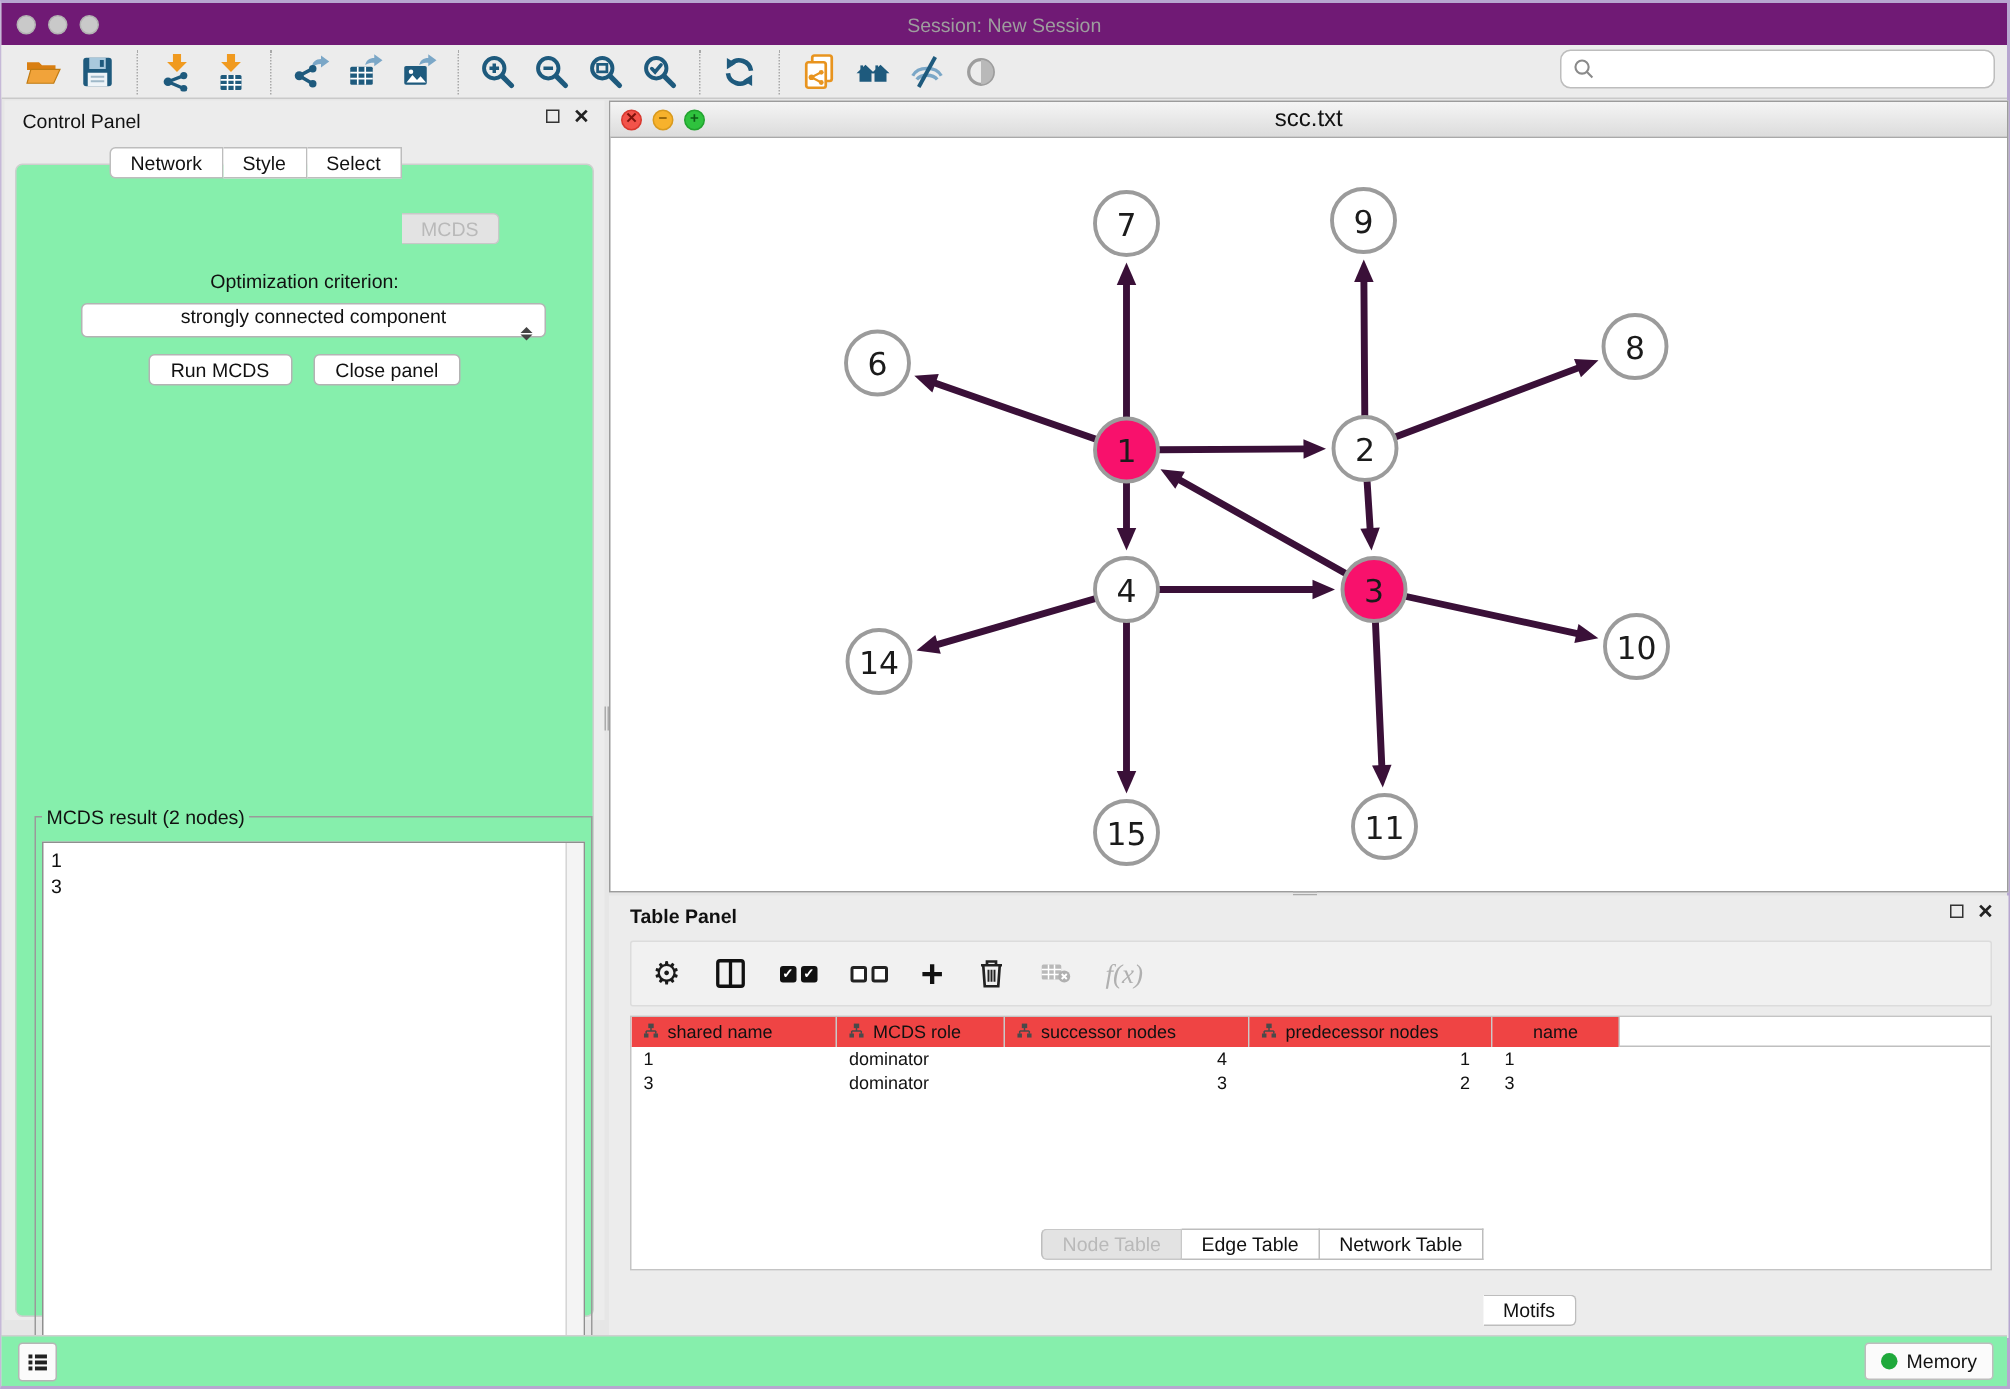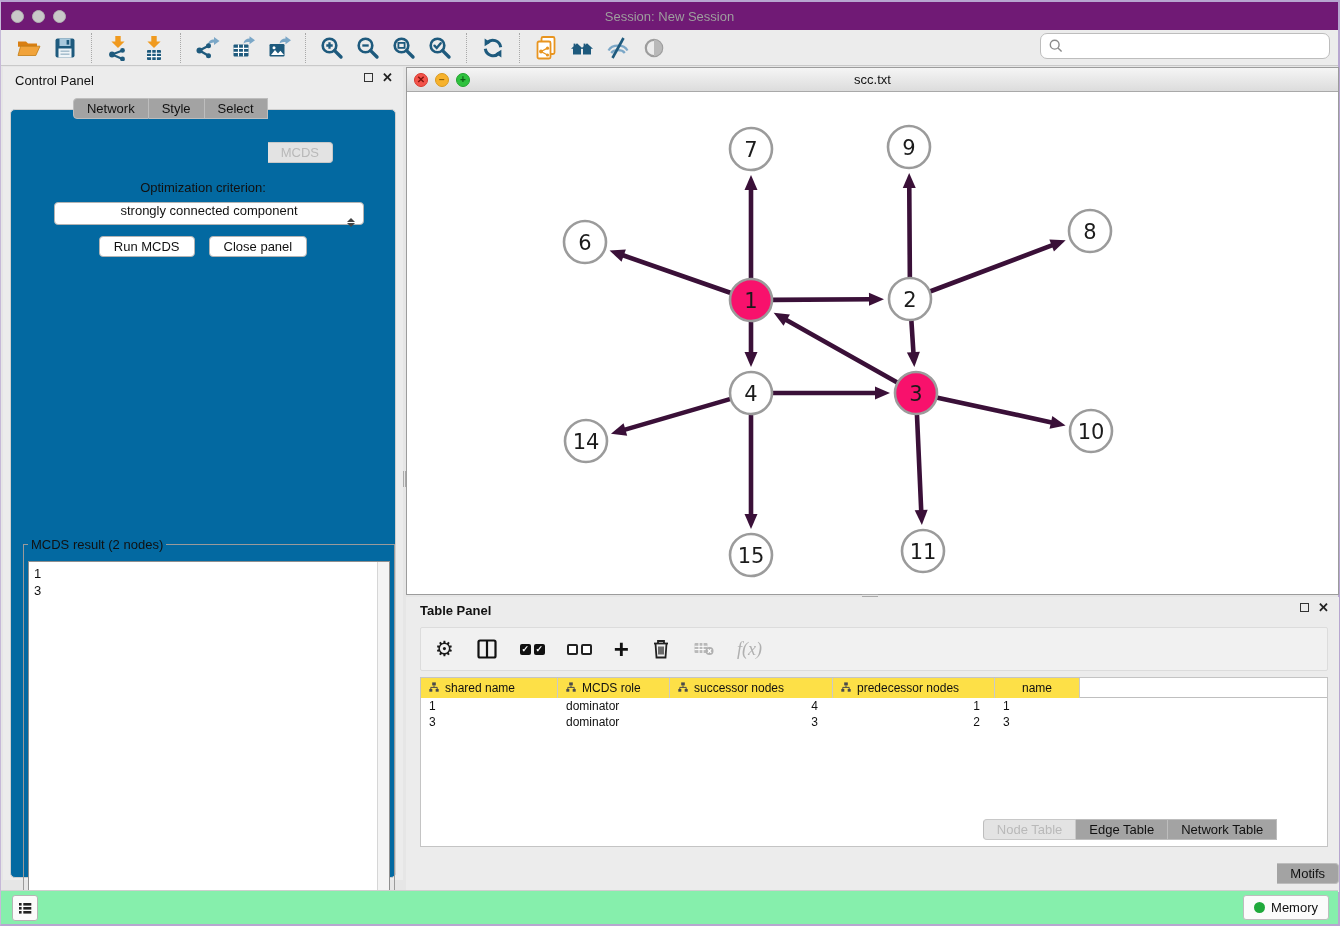--- a/index.html
+++ b/index.html
@@ -25,26 +25,26 @@
 
   
   .panel-head-icons { position:absolute; right:10px; top:6px; display:flex; align-items:center; gap:9px; }
   .float-ic { width:9px; height:9px; border:1.5px solid #333; display:inline-block; }
   .close-ic { font-size:13px; font-weight:bold; color:#222; line-height:9px; }
 
   
   .control-panel { position:absolute; left:2px; top:65px; width:400px; height:813px; background:#ececec; }
   .cp-title { position:absolute; left:12px; top:6px; font-size:13px; color:#111; }
   .cp-tabs { position:absolute; left:0; right:0; top:31px; display:flex; justify-content:center; z-index:2; }
-  .jtab { height:21px; line-height:19px; padding:0 13px; font-size:13px; background:#a3a3a3;
+  .jtab { height:21px; line-height:19px; padding:0 13px; font-size:13px; background:#ffffff;
           border:1px solid #bdbdbd; border-left:none; color:#111; cursor:default; }
   .jtab:first-child { border-left:1px solid #bdbdbd; border-radius:4px 0 0 4px; }
   .jtab:last-child { border-radius:0 4px 4px 0;margin-top:44px; }
   .jtab-active { background:#e3e3e3; color:#b9b9b9; border-color:#c8c8c8; }
-  .cp-content { position:absolute; left:7px; right:7px; top:42px; bottom:2px; background:#0369a1;
+  .cp-content { position:absolute; left:7px; right:7px; top:42px; bottom:2px; background:#86efac;
                 border:1px solid #cfcfcf; border-radius:5px; }
   .opt-label { position:absolute; left:0; right:0; top:70px; text-align:center; font-size:13px; color:#111; }
   .dropdown { position:absolute; left:43px; top:92px; width:310px; height:23px; background:#fff;
               border:1px solid #b3b3b3; border-radius:4px; display:flex; align-items:center;
               padding:0 8px; font-size:13px; color:#111;flex-direction:column; }
   .dd-arrows { margin-left:auto; display:flex; flex-direction:column; gap:1px; }
   .dd-arrows span { width:0; height:0; border-left:4px solid transparent; border-right:4px solid transparent; }
   .dd-up { border-bottom:4px solid #444; }
   .dd-down { border-top:4px solid #444; }
   .cp-buttons { position:absolute; left:0; right:0; top:126px; display:flex; justify-content:center; gap:14px; }
@@ -58,21 +58,21 @@
   .result-text { padding:3px 5px; font-size:13px; color:#111; line-height:17px; }
   .result-scroll { position:absolute; right:0; top:0; bottom:0; width:12px; background:#f4f4f4;
                    border-left:1px solid #d6d6d6; }
 
   
   .network-panel { position:absolute; left:405px; top:65px; width:933px; height:528px;
                    background:#fff; border:1px solid #9c9c9c; }
   .np-titlebar { position:absolute; left:0; right:0; top:0; height:24px;
                  background:linear-gradient(#f5f5f5,#dcdcdc); border-bottom:1px solid #a9a9a9;
                  display:flex; align-items:center; }
-  .np-title { position:absolute; left:0; right:0; text-align:center; font-size:13px; color:#111; }
+  .np-title { position:absolute; left:0; right:0; text-align:center; font-size:16px; color:#111; }
   .light { width:14px; height:14px; border-radius:50%; margin-left:7px; display:flex; align-items:center;
            justify-content:center; font-size:10px; font-weight:bold; line-height:1; }
   .light:first-child { margin-left:7px; }
   .light-red { background:#f3534a; border:1px solid #d8382e; color:#7e120b; }
   .light-yellow { background:#f7b22c; border:1px solid #d99a1e; color:#8a5d07; }
   .light-green { background:#2fc23e; border:1px solid #22a32f; color:#0d5c16; }
   #graph-svg { position:absolute; left:0; top:24px; }
   .split-v { position:absolute; left:-4px; top:403px; width:3px; height:16px;
              border-left:1px solid #aaa; border-right:1px solid #aaa; }
   .split-h { position:absolute; left:455px; bottom:-3px; height:3px; width:16px;
@@ -88,27 +88,27 @@
   .gear { font-size:21px; color:#1a1a1a; font-family:"DejaVu Sans", sans-serif; line-height:1; }
   .chk-pair { display:flex; gap:3px; }
   .chk { width:11px; height:11px; border-radius:2px; background:#111; color:#fff; font-size:9px;
          font-weight:bold; display:flex; align-items:center; justify-content:center; }
   .unchk { width:11px; height:11px; border-radius:2px; border:2px solid #222; background:#fff; }
   .plus-ic { font-size:26px; font-weight:bold; color:#111; line-height:20px; }
   .fx { font-family:Liberation Serif, serif; font-style:italic; font-size:18px; color:#b0b0b0; }
   .table-area { position:absolute; left:14px; right:11px; top:80px; height:170px; background:#fff;
                 border:1px solid #c4c4c4; overflow:hidden; }
   .thead { display:flex; height:20px; border-bottom:1px solid #bfbfbf; background:#fff; }
-  .th { height:20px; background:#fde047; border-right:1px solid #c9c9c9; display:flex;
+  .th { height:20px; background:#ef4444; border-right:1px solid #c9c9c9; display:flex;
         align-items:center; gap:6px; padding-left:8px; font-size:12px; color:#111; }
   .th.center { justify-content:center; padding-left:0; }
   .tr { display:flex; height:16px; align-items:center; }
   .td { font-size:12px; color:#111; height:16px; line-height:16px; padding-left:8px; }
   .td.align-right { text-align:right; padding-left:0; padding-right:15px; }
-  .tp-tabs { position:absolute; left:0; right:0; bottom:8px; display:flex; justify-content:flex-end; }
+  .tp-tabs { position:absolute; left:0; right:0; bottom:8px; display:flex; justify-content:center; }
 
   
   .statusbar { position:absolute; left:0; right:0; bottom:0; height:34px; background:#86efac;
                border-top:1px solid #cfcfcf; }
   .sb-left-btn { position:absolute; left:11px; top:4px; width:26px; height:26px; background:#fbfbfb;
                  border:1px solid #b5b5b5; border-radius:3px; display:flex; align-items:center; justify-content:center; }
   .memory-btn { position:absolute; right:9px; top:4px; height:25px; background:#fbfbfb; border:1px solid #bdbdbd;
                 border-radius:3px; display:flex; align-items:center; gap:6px; padding:0 10px; font-size:13px; color:#111; }
   .mem-dot { width:11px; height:11px; border-radius:50%; background:#1fa93b; }
 </style>

